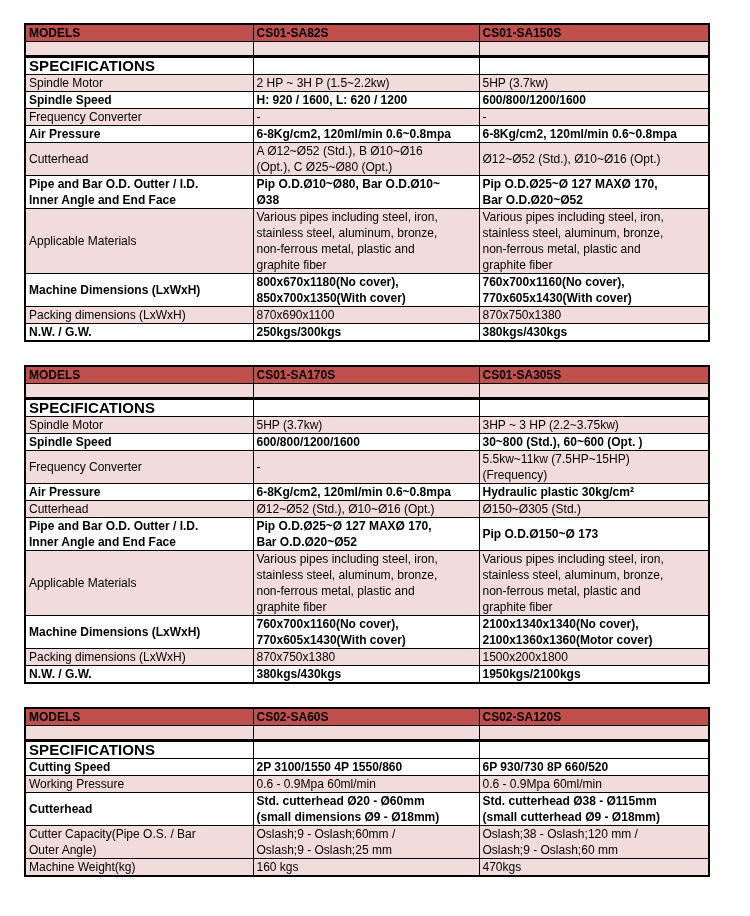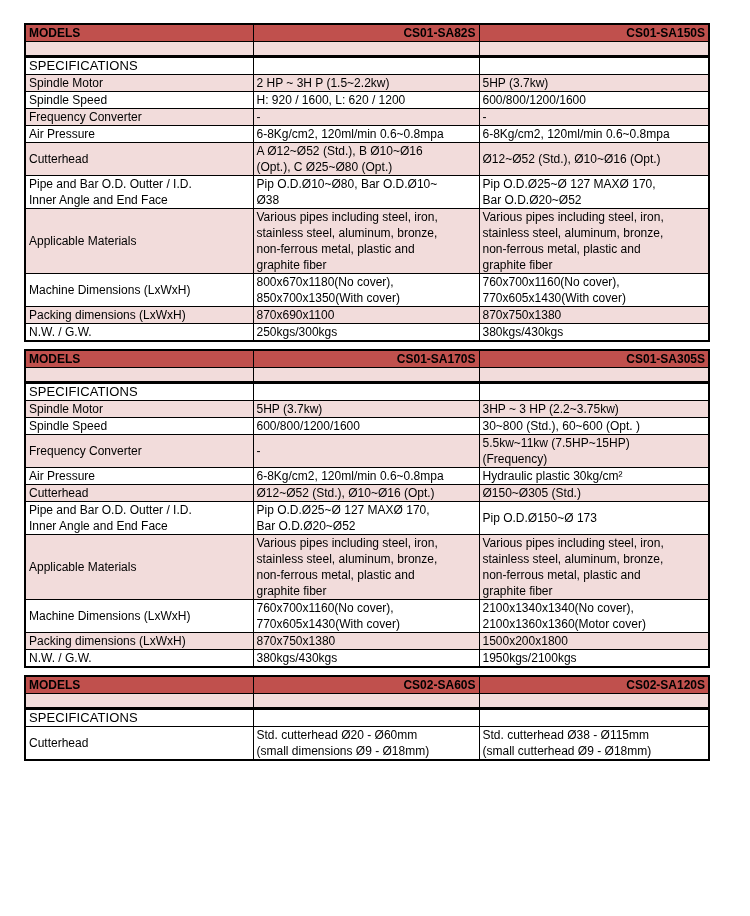--- a/index.html
+++ b/index.html
@@ -8,44 +8,44 @@
     width: 750px; height: 916px;
     font-family: "Liberation Sans", sans-serif;
     color: var(--text, #000);
     overflow: hidden;
   }
   .page { padding: 23px 0 0 24px; }
   table.spec-table {
     border-collapse: collapse;
     width: 684px;
     table-layout: fixed;
-    margin-bottom: 7px;
+    margin-bottom: 23px;
     border: 2px solid var(--border, #000);
     font-size: 12px;
   }
   col.c0 { width: 228px; }
   col.c1 { width: 226px; }
   col.c2 { width: 230px; }
   th, td {
     border: 1px solid var(--border, #000);
     padding: 0 3px;
     line-height: 16px;
     height: 17px;
     vertical-align: middle;
     overflow: hidden;
     white-space: pre-line;
   }
   th { font-weight: bold; text-align: left; }
   .row-header th { background: var(--header-bg, #c0504d); }
-  th.mdl { text-align: right; }
+  th.mdl { text-align: left; }
   .row-blank td { background: var(--row-pink, #f2dcdb); border-bottom: 3px solid var(--border, #000); height: 15px; }
   .row-spec td { background: var(--row-white, #fff); }
-  .row-spec td.lbl { font-weight: normal; font-size: 13px; letter-spacing: 0.1px; }
+  .row-spec td.lbl { font-weight: bold; font-size: 15px; letter-spacing: 0.1px; }
   .row-pink td { background: var(--row-pink, #f2dcdb); }
-  .row-white td { background: var(--row-white, #ffffff); }
+  .row-white td { background: var(--row-white, #ffffff); font-weight: bold; }
 </style>
 </head>
 <body>
 
 <div class="page">
   <table class="spec-table" id="spec-table-1">
     <colgroup>
         <col class="c0">
         <col class="c1">
         <col class="c2">
@@ -231,21 +231,44 @@
           <td></td>
           <td></td>
           <td></td>
         </tr>
         <tr class="row-spec">
           <td class="lbl">SPECIFICATIONS</td>
           <td></td>
           <td></td>
         </tr>
         <tr class="row-white">
+          <td class="lbl">Cutting Speed</td>
+          <td class="val">2P 3100/1550 4P 1550/860</td>
+          <td class="val">6P 930/730 8P 660/520</td>
+        </tr>
+        <tr class="row-pink">
+          <td class="lbl">Working Pressure</td>
+          <td class="val">0.6 - 0.9Mpa 60ml/min</td>
+          <td class="val">0.6 - 0.9Mpa 60ml/min</td>
+        </tr>
+        <tr class="row-white">
           <td class="lbl">Cutterhead</td>
           <td class="val">Std. cutterhead Ø20 - Ø60mm
 (small dimensions Ø9 - Ø18mm)</td>
           <td class="val">Std. cutterhead Ø38 - Ø115mm
 (small cutterhead Ø9 - Ø18mm)</td>
         </tr>
+        <tr class="row-pink">
+          <td class="lbl">Cutter Capacity(Pipe O.S. / Bar
+Outer Angle)</td>
+          <td class="val">Oslash;9 - Oslash;60mm /
+Oslash;9 - Oslash;25 mm</td>
+          <td class="val">Oslash;38 - Oslash;120 mm /
+Oslash;9 - Oslash;60 mm</td>
+        </tr>
+        <tr class="row-pink">
+          <td class="lbl">Machine Weight(kg)</td>
+          <td class="val">160 kgs</td>
+          <td class="val">470kgs</td>
+        </tr>
       </tbody>
   </table>
 </div>
 
 </body></html>

